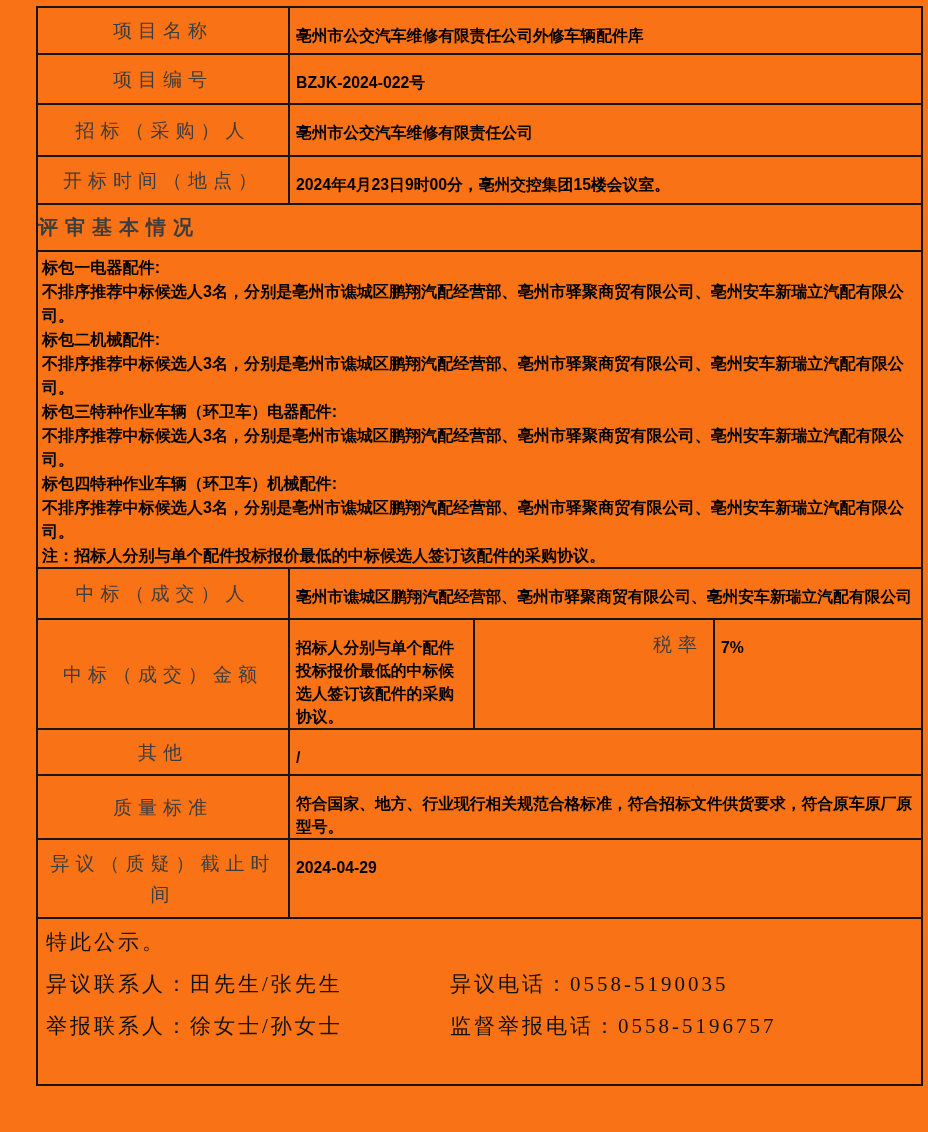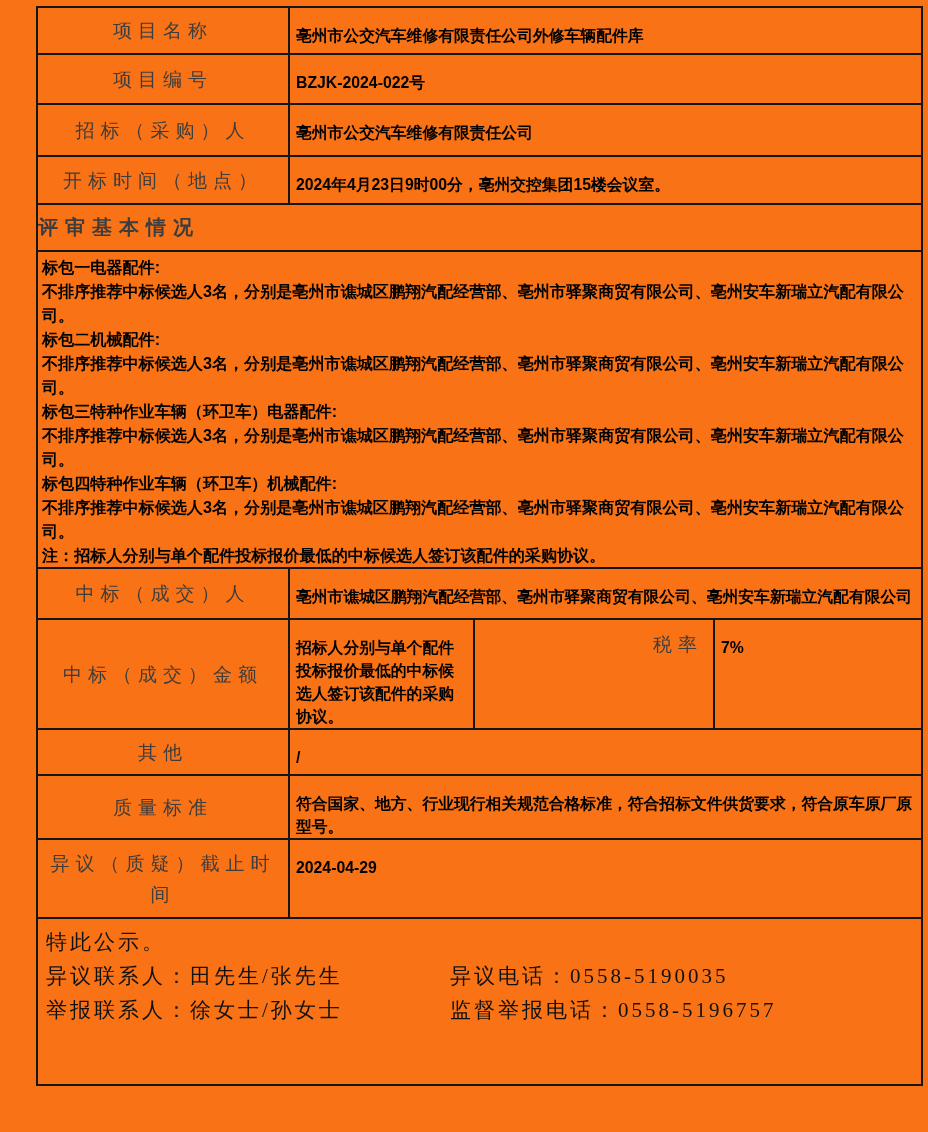--- a/index.html
+++ b/index.html
@@ -77,21 +77,21 @@
   .footer {
     font-family: "Liberation Serif", serif;
     font-weight: 400;
     color: #111111;
     font-size: 21px;
     letter-spacing: 3px;
     vertical-align: top;
     padding: 10px 8px 0 8px;
     line-height: 26px;
   }
-  .footer .frow { margin-top: 8px; }
+  .footer .frow { margin-top: 16px; }
   .footer .fleft {
     display: inline-block;
     width: 404px;
     vertical-align: top;
   }
 </style>
 </head>
 <body>
 
 <div class="page">

